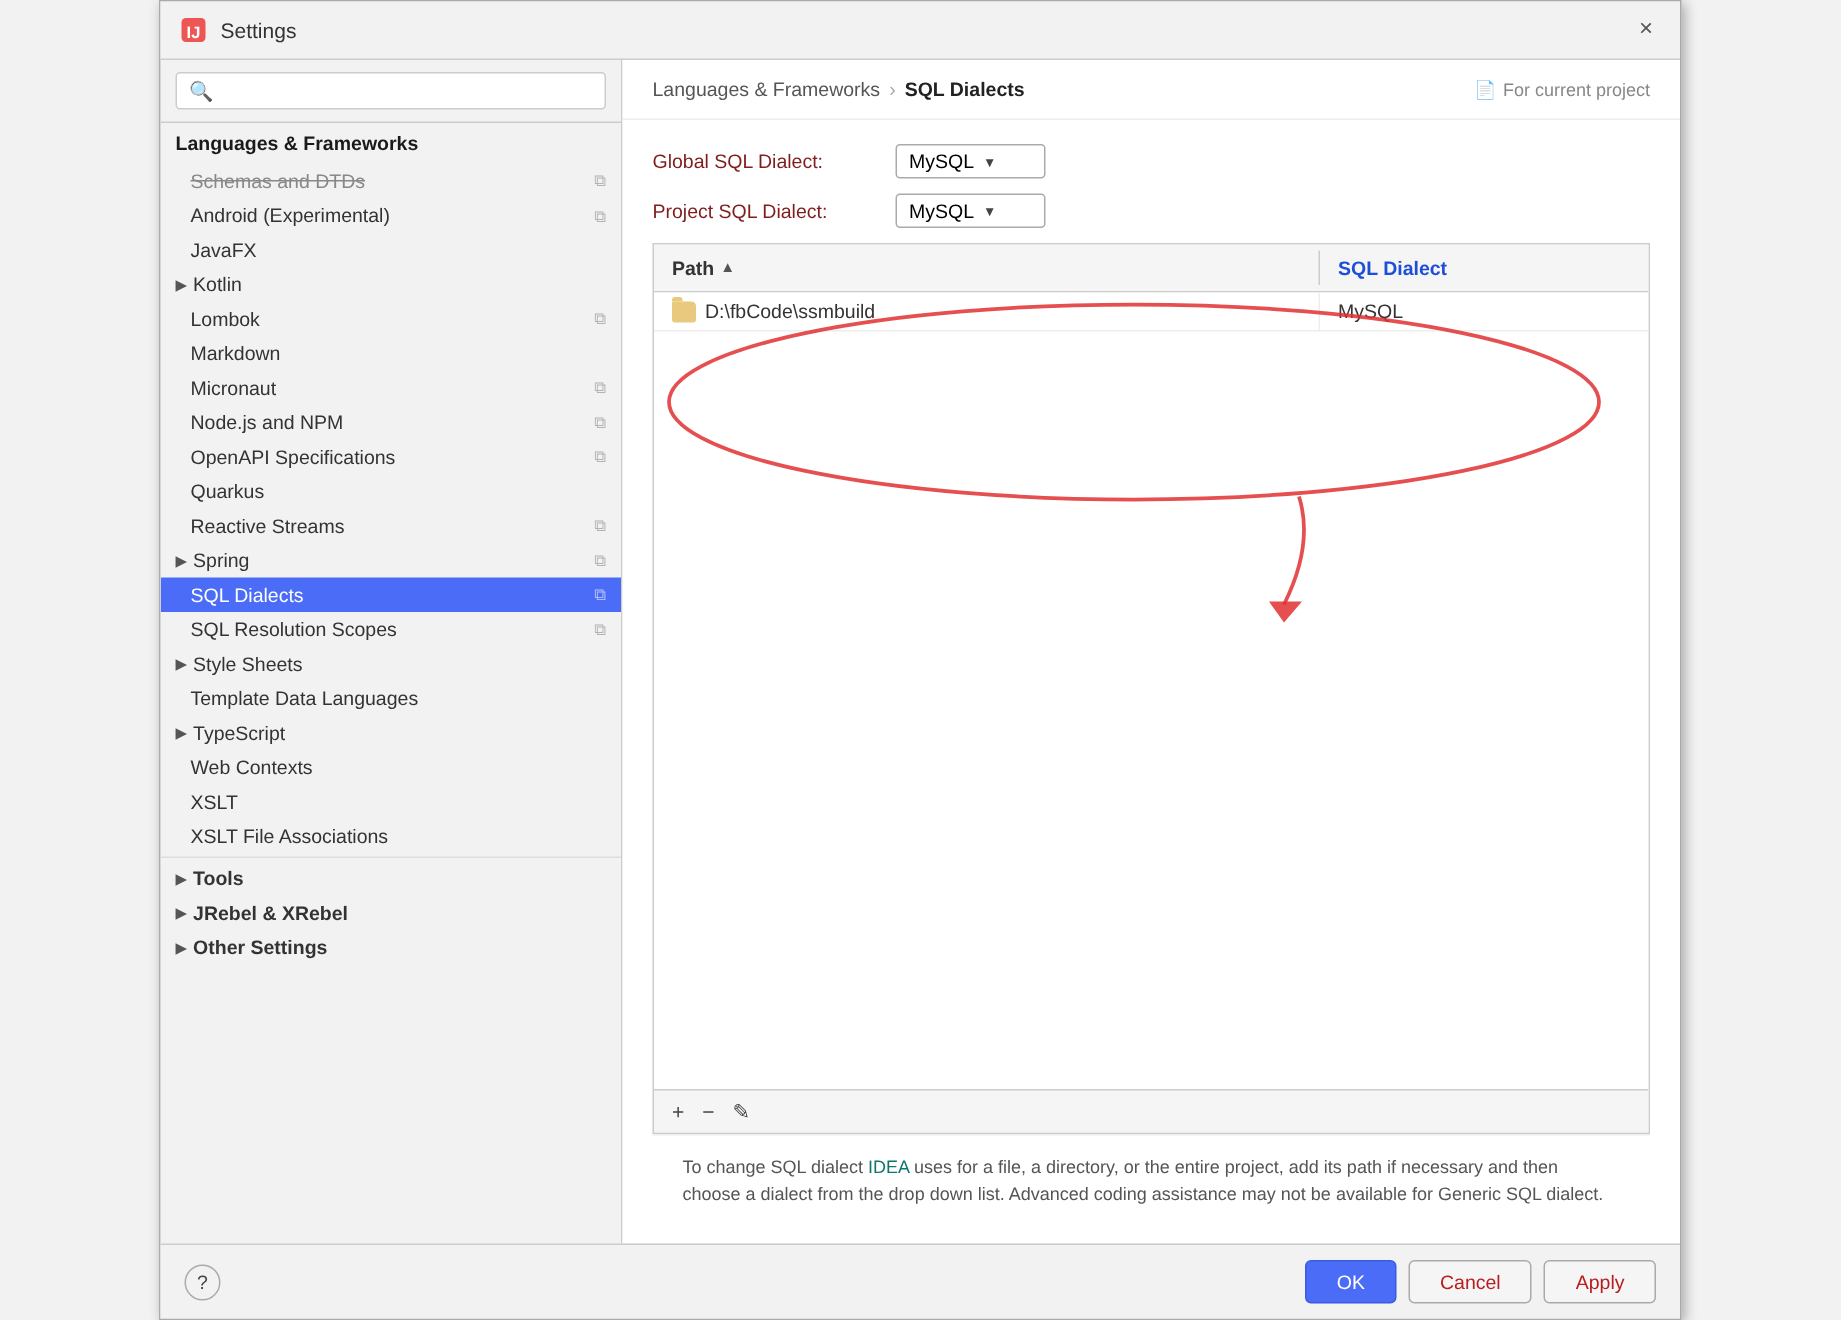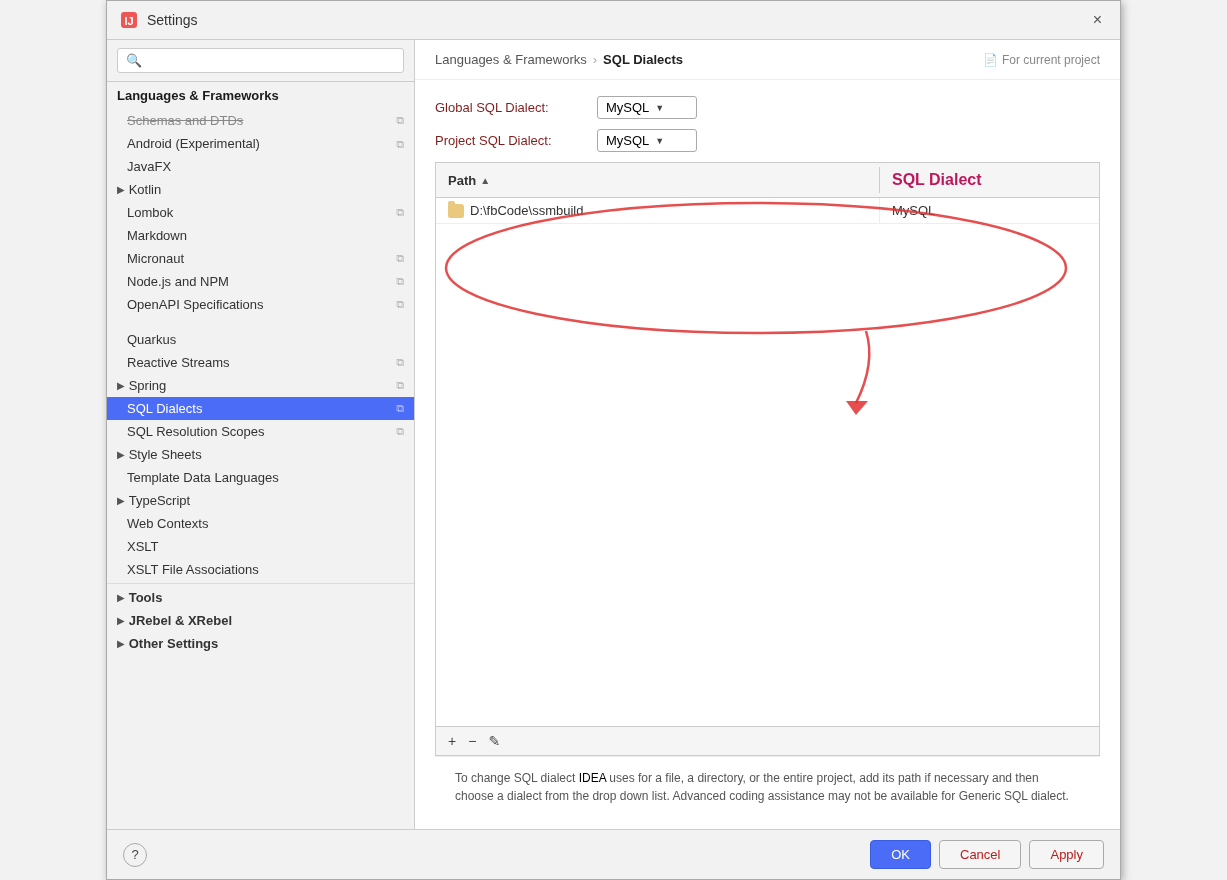--- a/index.html
+++ b/index.html
@@ -216,22 +216,22 @@
       color: #333;
       font-size: 13px;
       display: flex;
       align-items: center;
       gap: 4px;
     }
     .th-dialect {
       width: 220px;
       padding: 4px 12px;
       font-weight: 600;
-      color: #be185d;
-      font-size: 16px;
+      color: #1d4ed8;
+      font-size: 13px;
       border-left: 1px solid #ccc;
     }
     .table-body {
       flex: 1;
       overflow-y: auto;
       background: white;
     }
     .table-row {
       display: flex;
       border-bottom: 1px solid #eee;
@@ -290,21 +290,21 @@
       border-radius: 2px;
     }
     .info-text {
       padding: 12px 20px 8px;
       font-size: 12px;
       color: #555;
       line-height: 1.5;
       border-top: 1px solid #eee;
     }
     .info-text a {
-      color: #000000;
+      color: #0f766e;
       text-decoration: none;
     }
     .bottom-bar {
       display: flex;
       align-items: center;
       justify-content: flex-end;
       padding: 10px 16px;
       border-top: 1px solid #ccc;
       background: #f2f2f2;
       gap: 8px;
@@ -423,21 +423,21 @@
         <div class="sidebar-item" style="padding-left:20px;">
           <span class="sidebar-item-label">Node.js and NPM</span>
           <span class="copy-icon">⧉</span>
         </div>
 
         <div class="sidebar-item" style="padding-left:20px;">
           <span class="sidebar-item-label">OpenAPI Specifications</span>
           <span class="copy-icon">⧉</span>
         </div>
 
-        <div class="sidebar-item" style="padding-left:20px;margin-top:12px;">
+        <div class="sidebar-item" style="padding-left:20px;">
           <span class="sidebar-item-label">Quarkus</span>
         </div>
 
         <div class="sidebar-item" style="padding-left:20px;">
           <span class="sidebar-item-label">Reactive Streams</span>
           <span class="copy-icon">⧉</span>
         </div>
 
         <div class="sidebar-item with-arrow">
           <span class="arrow">▶</span>

